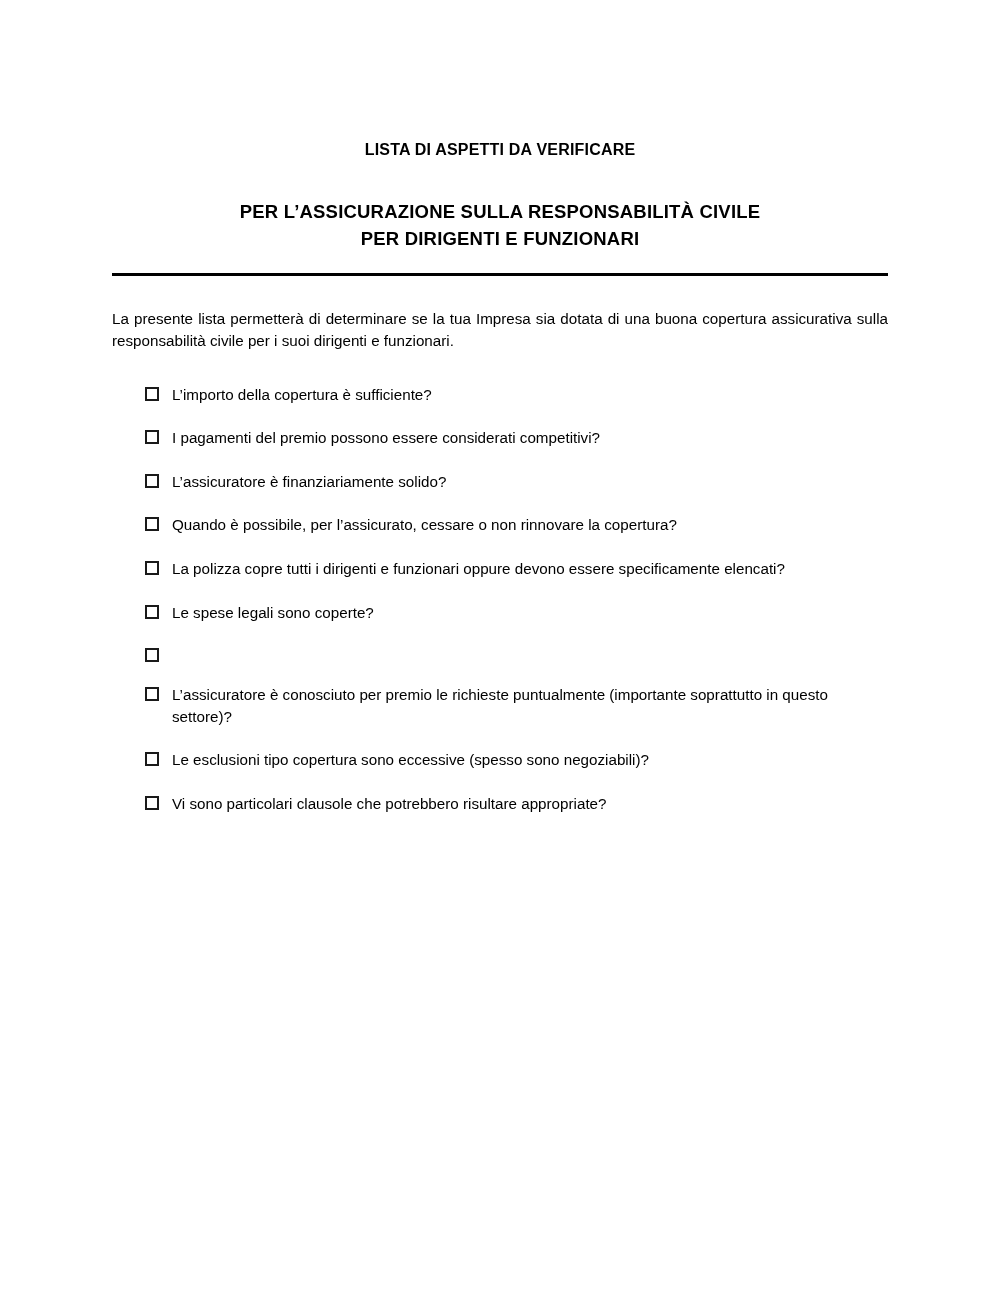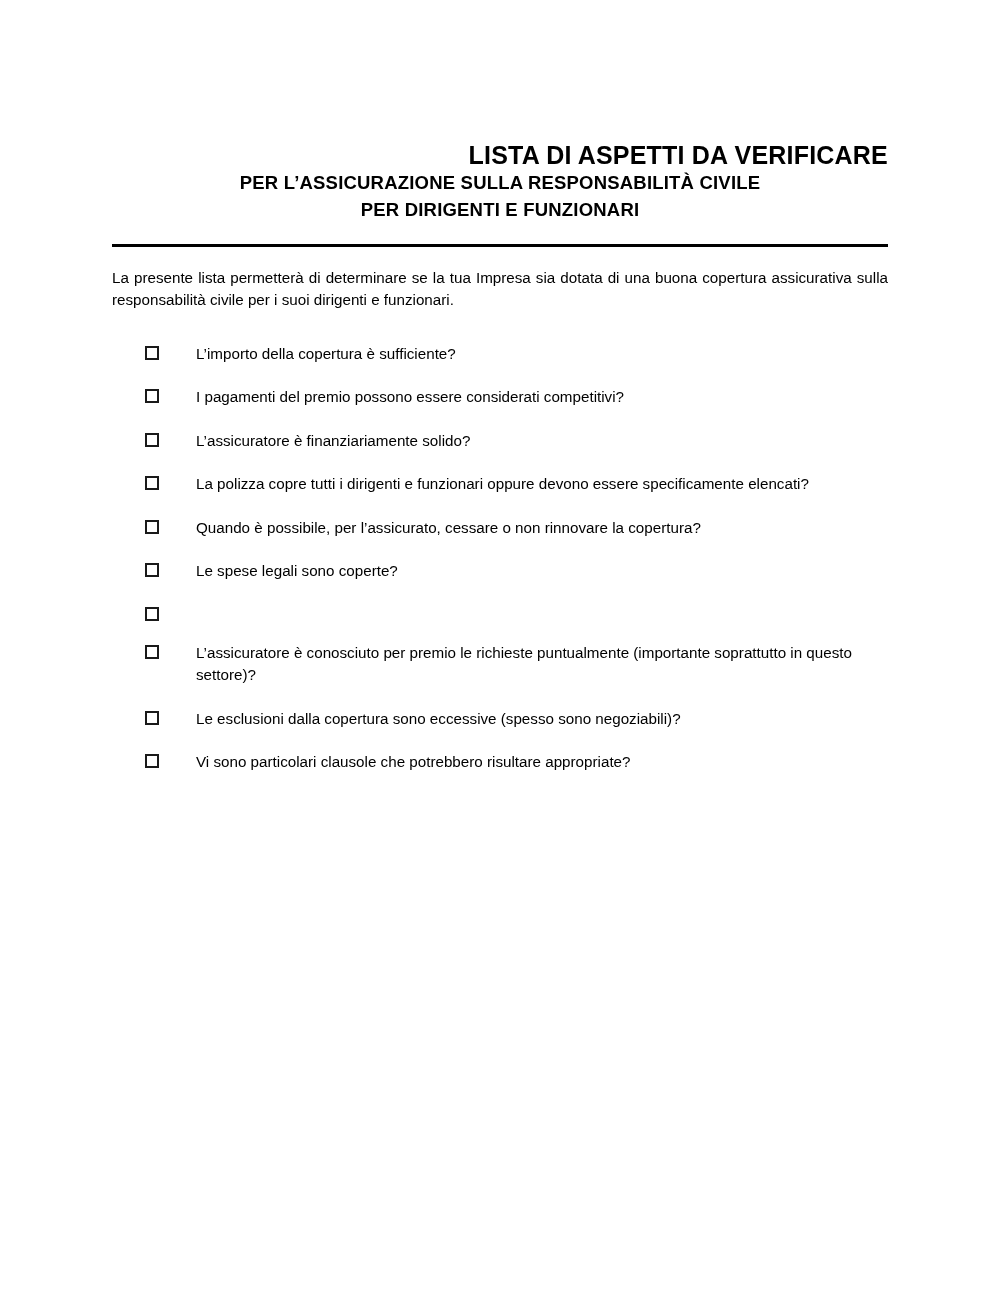--- a/index.html
+++ b/index.html
@@ -20,54 +20,53 @@
     width: 1000px;
     height: 1290px;
     box-sizing: border-box;
     padding: 0 112px;
   }
   .title-block {
     padding-top: 140px;
     text-align: center;
   }
   .title-main {
-    font-size: 25px;
+    font-size: 16px;
     font-weight: bold;
     letter-spacing: 0.2px;
     line-height: 1.2;
-    text-align: right;
   }
   .title-sub {
+    margin-top: 40px;
     font-size: 18.5px;
     font-weight: bold;
     line-height: 1.45;
     letter-spacing: 0.2px;
   }
   .rule {
     margin-top: 20px;
     border: 0;
     border-top: 3px solid #000;
     width: 100%;
   }
   .intro {
-    margin-top: 20px;
+    margin-top: 32px;
     font-size: 15.2px;
     line-height: 1.45;
     text-align: justify;
     text-justify: inter-word;
   }
   .checklist {
     margin-top: 32px;
     padding-left: 33px;
   }
   .check-item {
     display: flex;
     align-items: flex-start;
     margin-bottom: 21.5px;
-    gap: 24px;
   }
   .checkbox {
     flex: 0 0 auto;
     width: 14px;
     height: 14px;
     border: 2px solid #1a1a1a;
     margin-top: 3px;
     margin-right: 13px;
     background: #ffffff;
     box-sizing: border-box;
@@ -108,45 +107,45 @@
     </div>
 
     <div class="check-item">
       <span class="checkbox"></span>
       <span class="check-label">L’assicuratore è finanziariamente solido?</span>
     </div>
 
 
     <div class="check-item">
       <span class="checkbox"></span>
-      <span class="check-label">La polizza copre tutti i dirigenti e funzionari oppure devono essere specificamente elencati?</span>
+      <span class="check-label">Quando è possibile, per l’assicurato, cessare o non rinnovare la copertura?</span>
     </div>
 
     <div class="check-item">
       <span class="checkbox"></span>
-      <span class="check-label">Quando è possibile, per l’assicurato, cessare o non rinnovare la copertura?</span>
+      <span class="check-label">La polizza copre tutti i dirigenti e funzionari oppure devono essere specificamente elencati?</span>
     </div>
 
     <div class="check-item">
       <span class="checkbox"></span>
       <span class="check-label">Le spese legali sono coperte?</span>
     </div>
 
     <div class="check-item">
       <span class="checkbox"></span>
     </div>
 
     <div class="check-item">
       <span class="checkbox"></span>
       <span class="check-label">L’assicuratore è conosciuto per premio le richieste puntualmente (importante soprattutto in questo settore)?</span>
     </div>
 
     <div class="check-item">
       <span class="checkbox"></span>
-      <span class="check-label">Le esclusioni dalla copertura sono eccessive (spesso sono negoziabili)?</span>
+      <span class="check-label">Le esclusioni tipo copertura sono eccessive (spesso sono negoziabili)?</span>
     </div>
 
     <div class="check-item">
       <span class="checkbox"></span>
       <span class="check-label">Vi sono particolari clausole che potrebbero risultare appropriate?</span>
     </div>
 
 
   </div>
 

